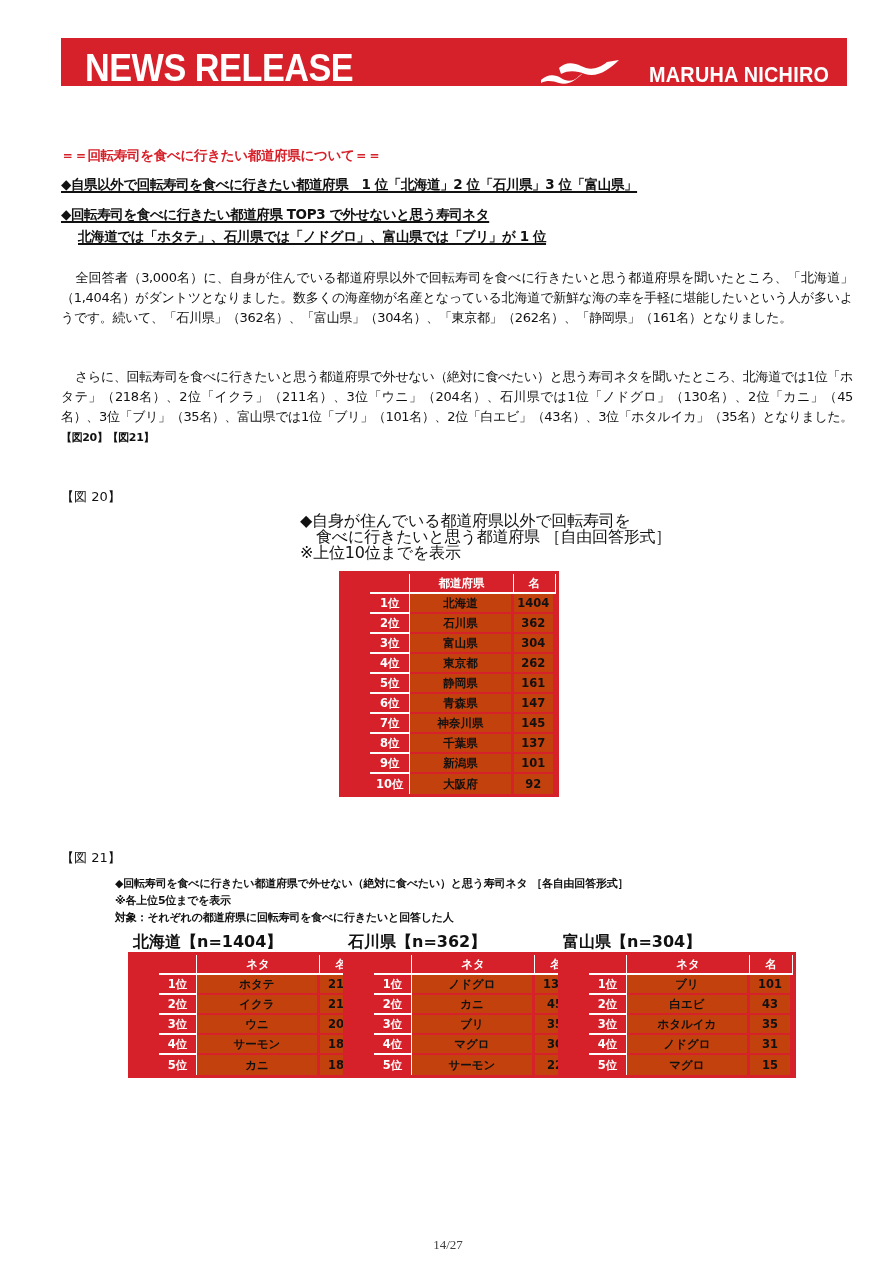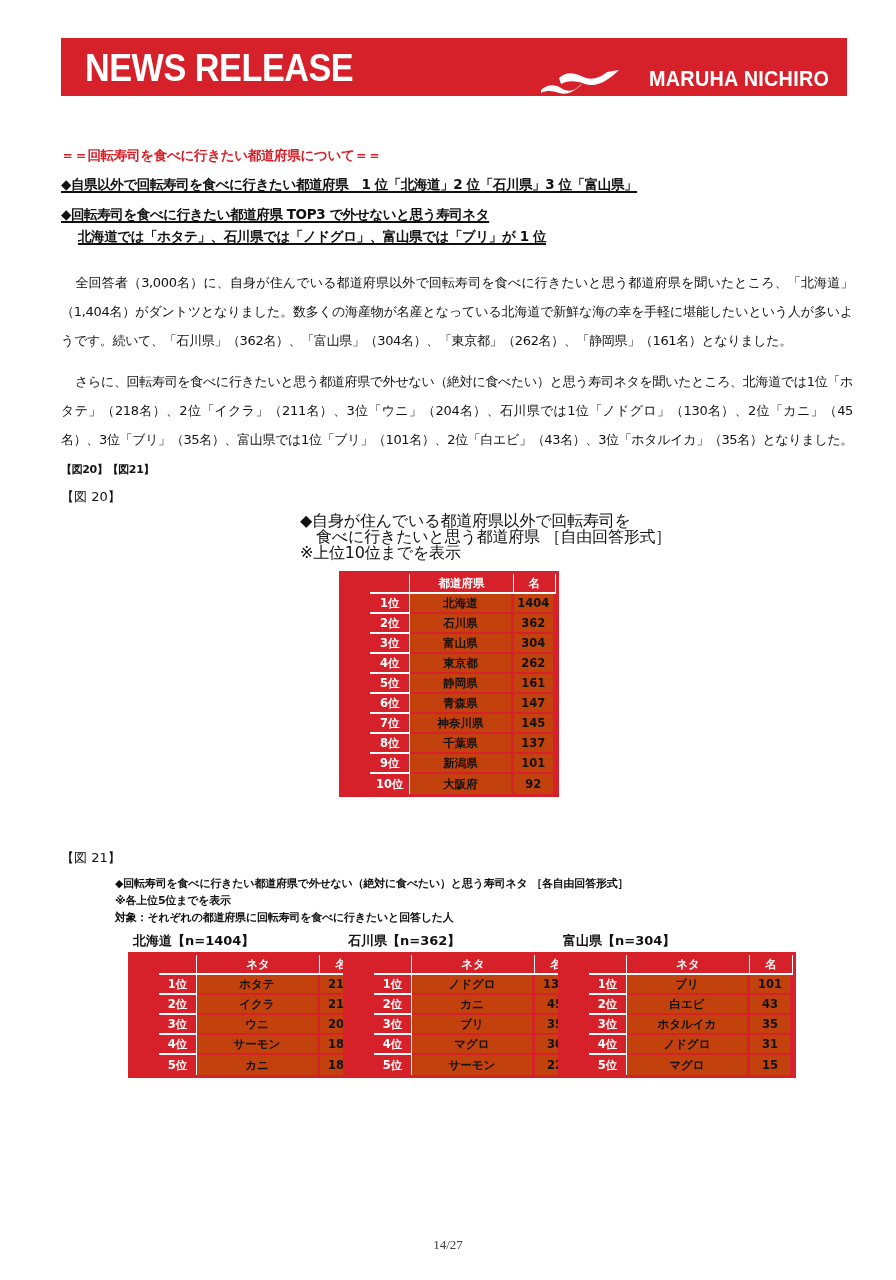--- a/index.html
+++ b/index.html
@@ -1,31 +1,31 @@
 <!DOCTYPE html>
 <html><head>
 <meta charset="utf-8">
 <style>
   * { box-sizing: border-box; margin: 0; padding: 0; }
   html, body { width: 896px; height: 1280px; background: #ffffff; }
   body { position: relative; font-family: "DejaVu Sans", sans-serif; color: #111; overflow: hidden; }
 
-  .banner { position: absolute; left: 61px; top: 38px; width: 786px; height: 58px; background: #d7212a; }
+  .banner { position: absolute; left: 61px; top: 38px; width: 786px; height: 48px; background: #d7212a; }
   .banner-title { position: absolute; left: 24px; top: 9px; color: #fff; font-family: "Liberation Sans", sans-serif; font-weight: bold; font-size: 38px; letter-spacing: -0.5px; transform: scaleX(0.9); transform-origin: left center; white-space: nowrap; }
-  .brand { position: absolute; right: 18px; top: 28px; height: 32px; display: flex; align-items: flex-start; gap: 8px; }
+  .brand { position: absolute; right: 18px; top: 18px; height: 32px; display: flex; align-items: flex-end; gap: 8px; }
   .brand svg { width: 88px; height: 32px; }
   .brand-name { color: #fff; font-family: "Liberation Sans", sans-serif; font-weight: bold; font-size: 22px; letter-spacing: 0.3px; transform: scaleX(0.9); transform-origin: right center; white-space: nowrap; }
 
   .sec-head { position: absolute; left: 61px; top: 147px; color: #d7212a; font-weight: bold; font-size: 13.5px; letter-spacing: -0.3px; white-space: nowrap; }
   .headline { position: absolute; left: 61px; font-weight: bold; font-size: 13.5px; text-decoration: underline; text-decoration-thickness: 1.5px; text-underline-offset: 2px; letter-spacing: -0.4px; white-space: nowrap; }
   .hl1 { top: 176px; }
   .hl2 { top: 206px; }
   .hl3 { top: 228px; left: 78px; }
 
-  .body-text { position: absolute; left: 61px; width: 792px; font-size: 13px; line-height: 29px; letter-spacing: -0.35px; text-align: justify; }
+  .body-text { position: absolute; left: 61px; width: 792px; font-size: 13px; line-height: 20px; letter-spacing: -0.35px; text-align: justify; }
   .p1 { top: 268px; }
   .p2 { top: 367px; }
   .indent { display: inline-block; width: 14px; }
   .fig-ref { font-weight: bold; font-size: 11px; }
 
   .fig-label { position: absolute; left: 61px; font-size: 13px; white-space: nowrap; }
   .fl20 { top: 488px; }
   .fl21 { top: 849px; }
 
   .cap20 { position: absolute; left: 300px; top: 513px; font-size: 16px; font-weight: normal; line-height: 16px; white-space: nowrap; letter-spacing: -0.2px; }
@@ -37,21 +37,21 @@
   table.rank .rcell { background: #d7212a; color: #fff; border-bottom: 2px solid #fff; border-right: 1px solid #fff; }
   table.rank .vcell { background: #c2410c; border-bottom: 2px solid #d7212a; border-right: 3px solid #d7212a; }
   table.rank { background: #d7212a; border: 3px solid #d7212a; padding-left: 28px; }
   table.rank tr:last-child td { border-bottom: none; }
 
   .t20 { left: 339px; top: 571px; width: 220px; }
   .t20 .c0 { width: 46px; } .t20 .c1 { width: 124px; } .t20 .c2 { width: 44px; }
   .t20 th { height: 28px; }
 
   .cap21 { position: absolute; left: 115px; top: 875px; font-size: 11px; font-weight: bold; line-height: 17px; white-space: nowrap; letter-spacing: -0.2px; }
-  .sub-label { position: absolute; top: 932px; font-size: 13px; font-weight: bold; white-space: nowrap; }
+  .sub-label { position: absolute; top: 932px; font-size: 16px; font-weight: bold; white-space: nowrap; }
   .sl0 { left: 133px; } .sl1 { left: 348px; } .sl2 { left: 563px; }
 
   .t21 { top: 952px; width: 238px; }
   .t21a { left: 128px; } .t21b { left: 343px; } .t21c { left: 558px; }
   .t21 .c0 { width: 38px; } .t21 .c1 { width: 124px; } .t21 .c2 { width: 43px; }
   .t21 th { height: 26px; }
   .t21 td { height: 20px; }
 
   .page-num { position: absolute; left: 0; width: 896px; top: 1237px; text-align: center; font-family: "Liberation Serif", serif; font-size: 13px; color: #404040; }
 </style>

